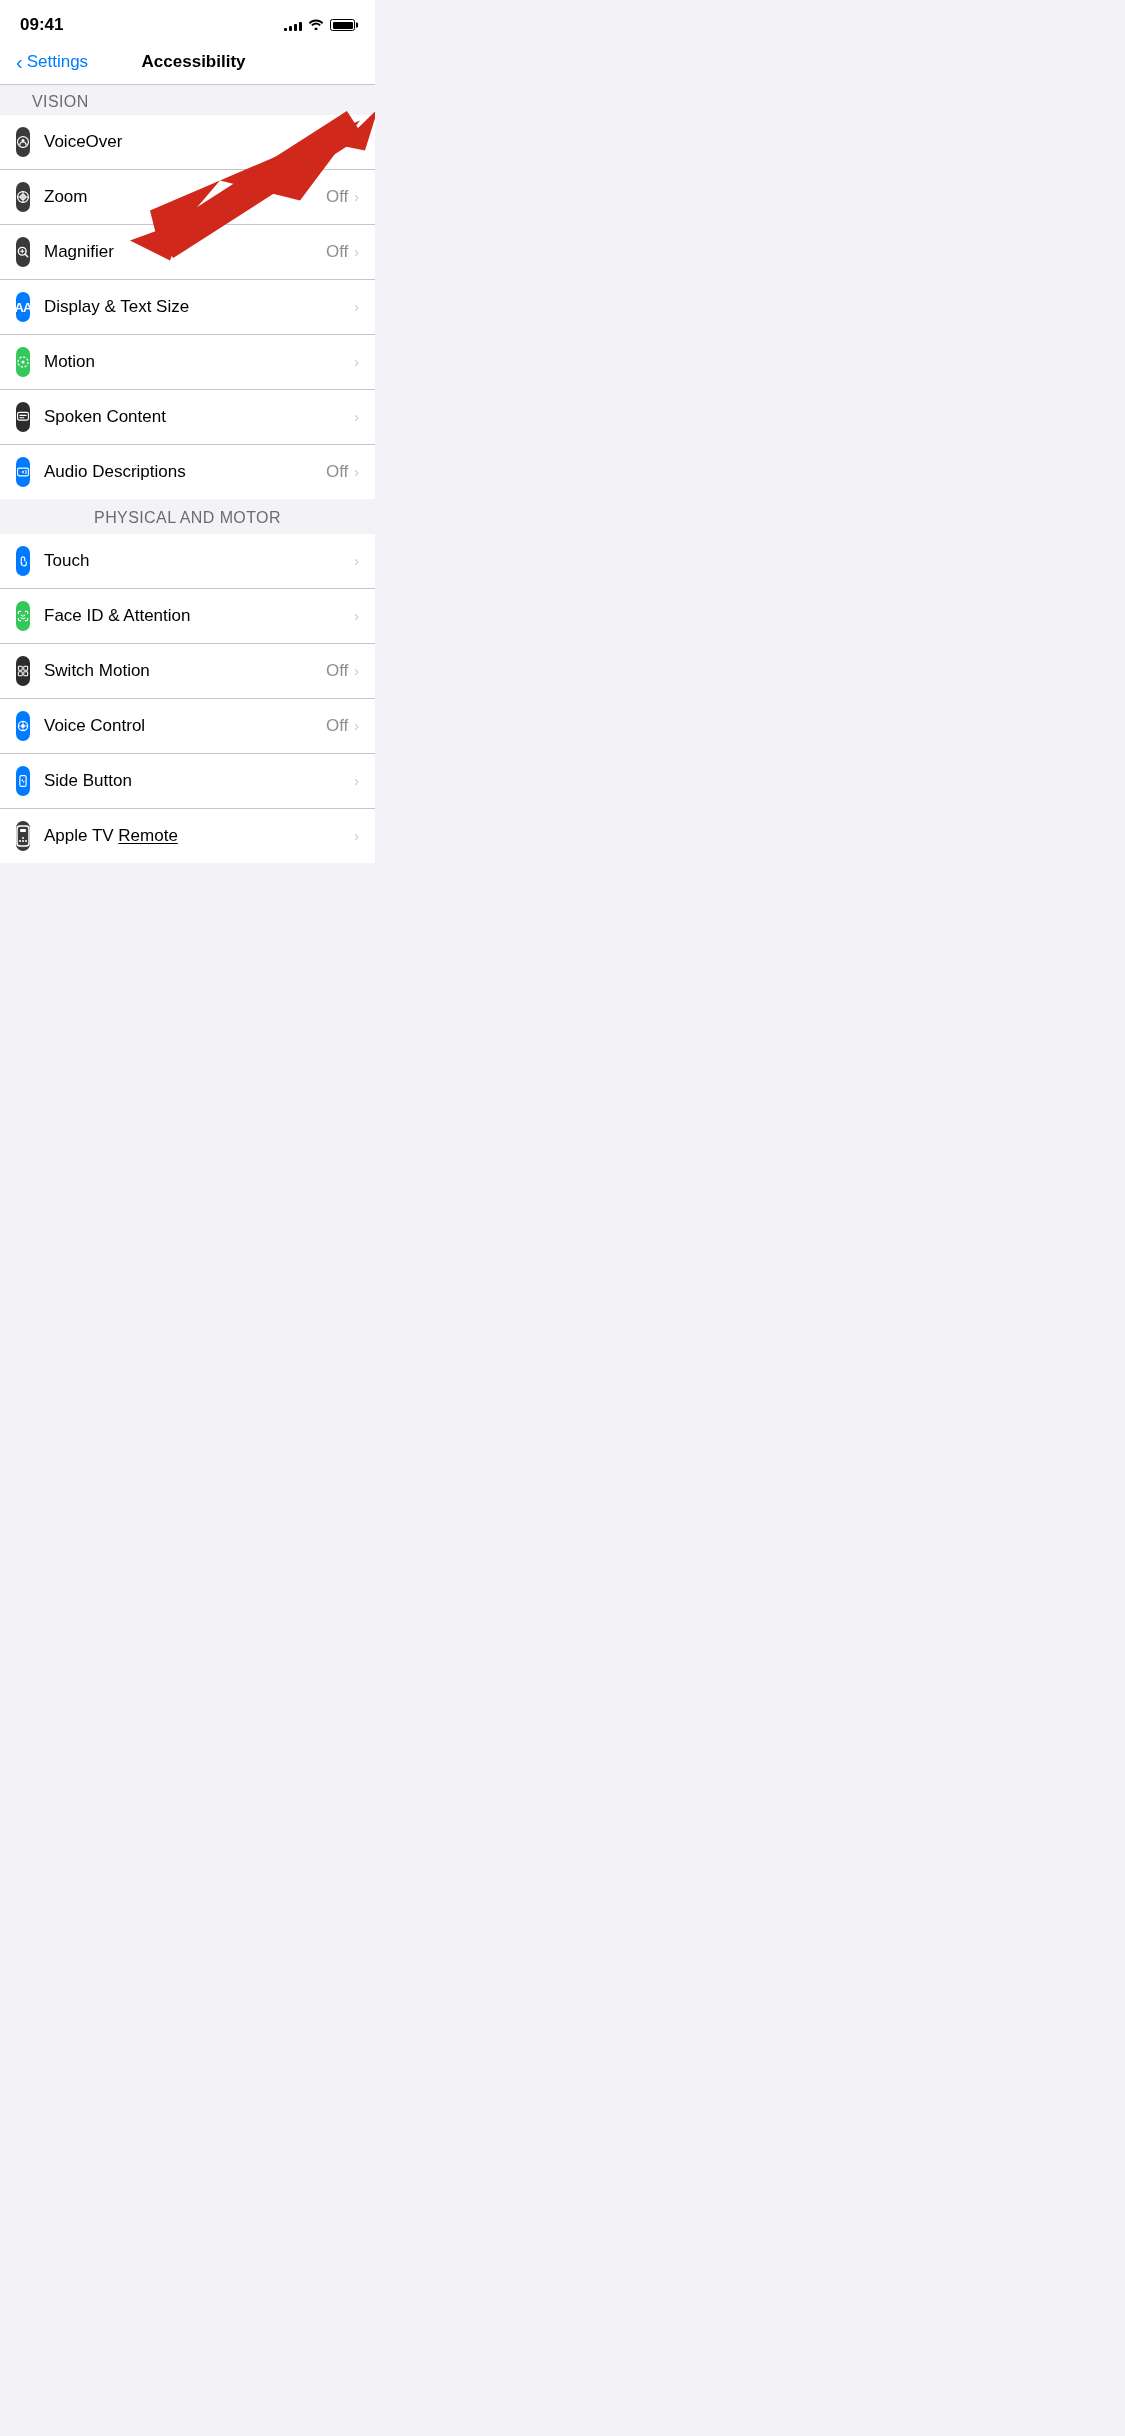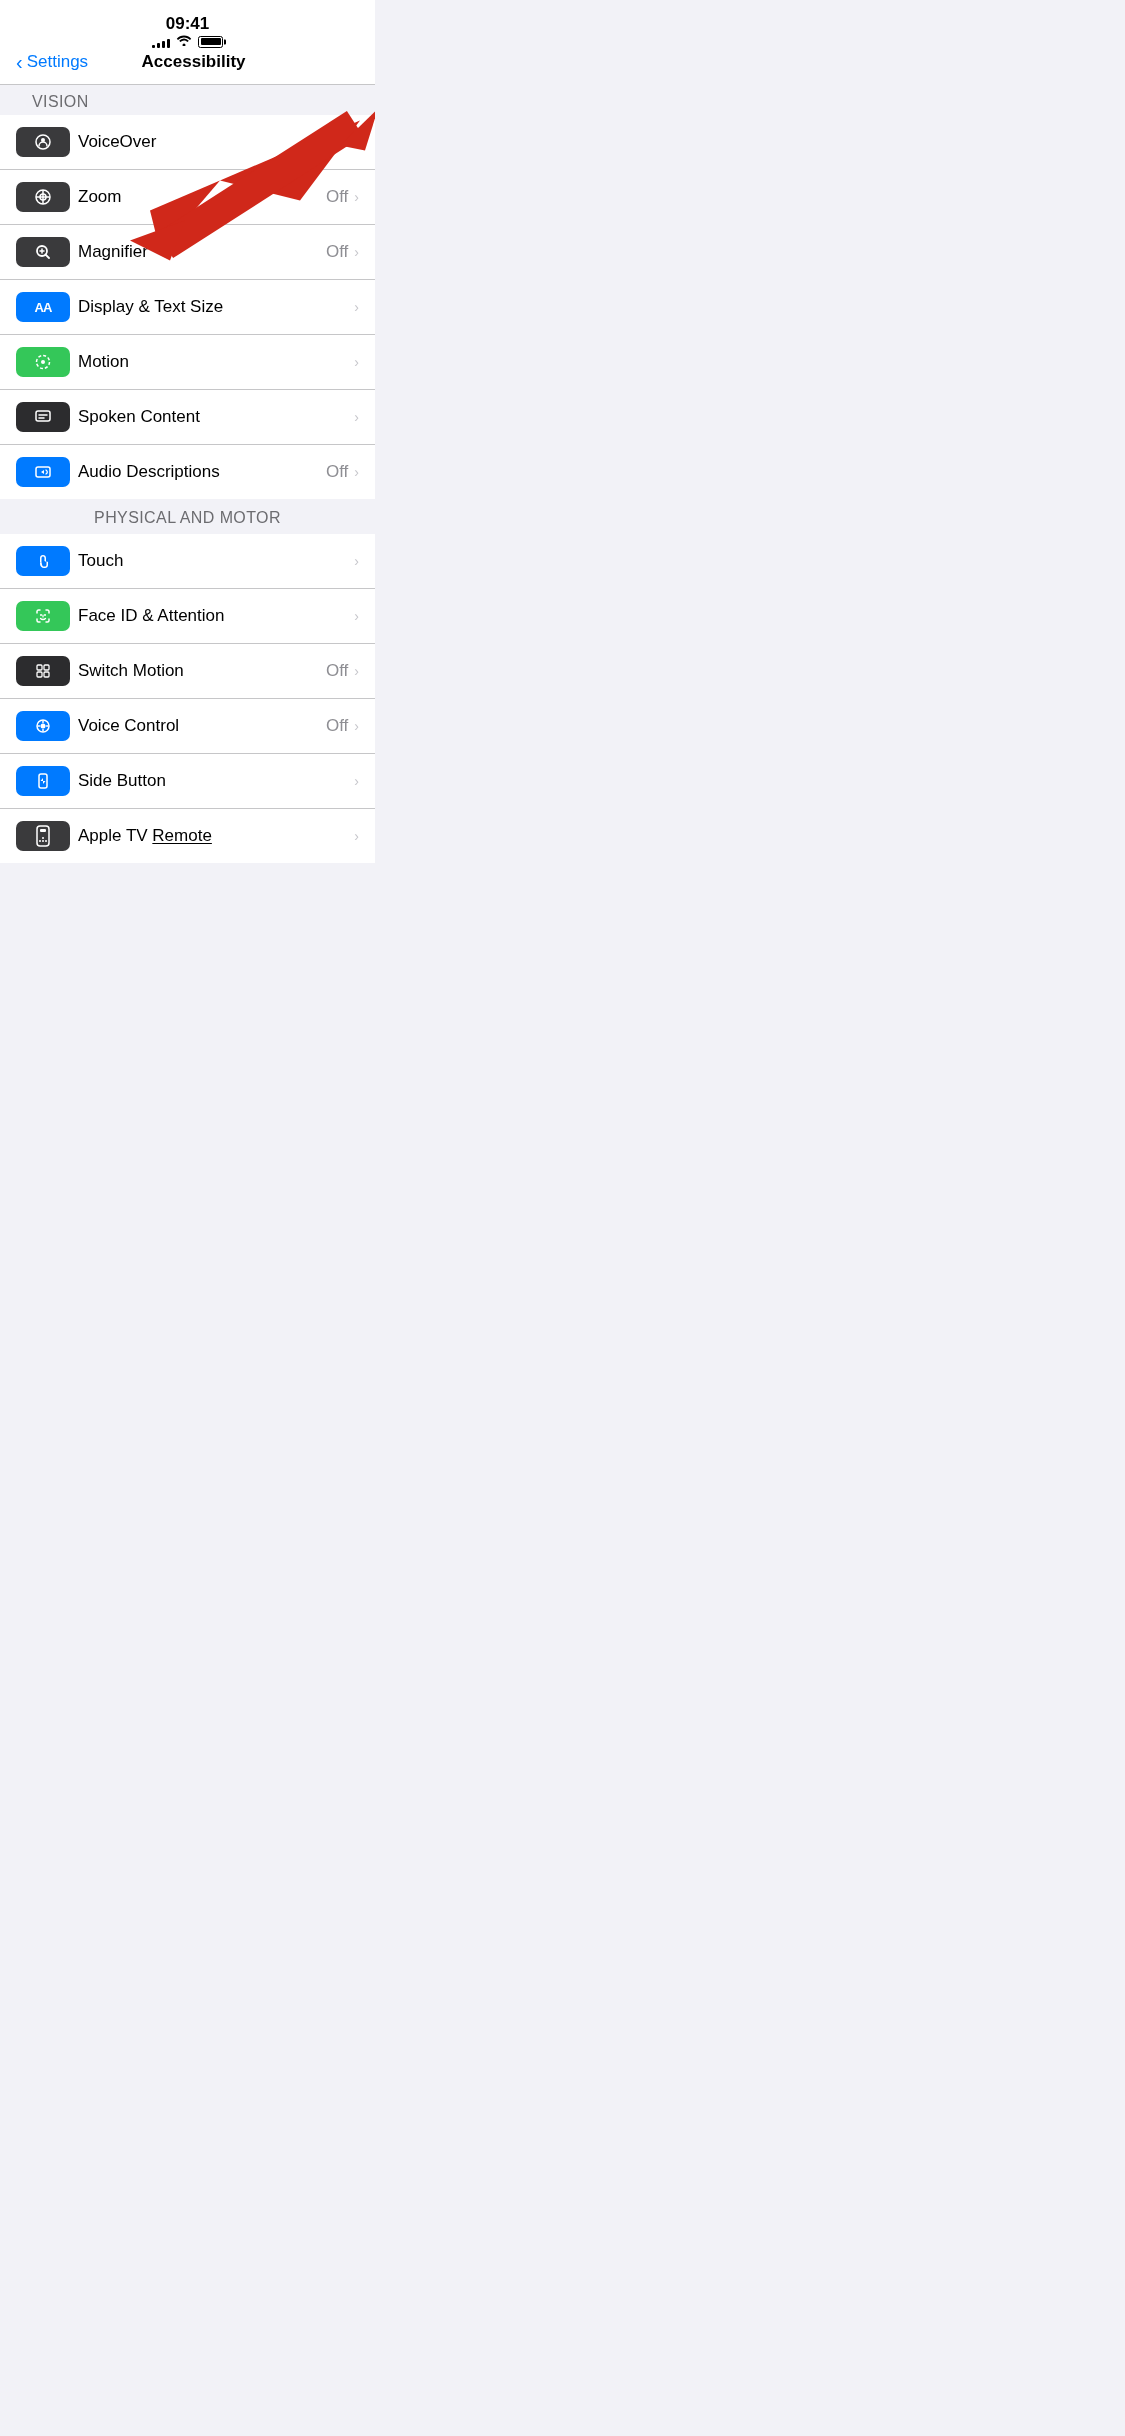--- a/index.html
+++ b/index.html
@@ -15,21 +15,20 @@
     }
 
     
     .status-bar {
       background: #ffffff;
       display: flex;
       justify-content: space-between;
       align-items: center;
       padding: 14px 20px 8px;
       height: 44px;
-      flex-direction: column;
     }
 
     .status-time {
       font-size: 17px;
       font-weight: 600;
       color: #000;
     }
 
     .status-icons {
       display: flex;
@@ -150,27 +149,27 @@
       cursor: pointer;
       position: relative;
       min-height: 52px;
     }
 
     .settings-item:last-child {
       border-bottom: none;
     }
 
     .settings-icon {
-      width: 54px;
+      width: 14px;
       height: 30px;
       border-radius: 7px;
       display: flex;
       align-items: center;
       justify-content: center;
-      margin-right: 8px;
+      margin-right: 14px;
       flex-shrink: 0;
       font-size: 16px;
       color: white;
     }
 
     .icon-dark { background: #3a3a3c; }
     .icon-blue { background: #007aff; }
     .icon-green { background: #34c759; }
     .icon-dark2 { background: #2c2c2e; }
 

